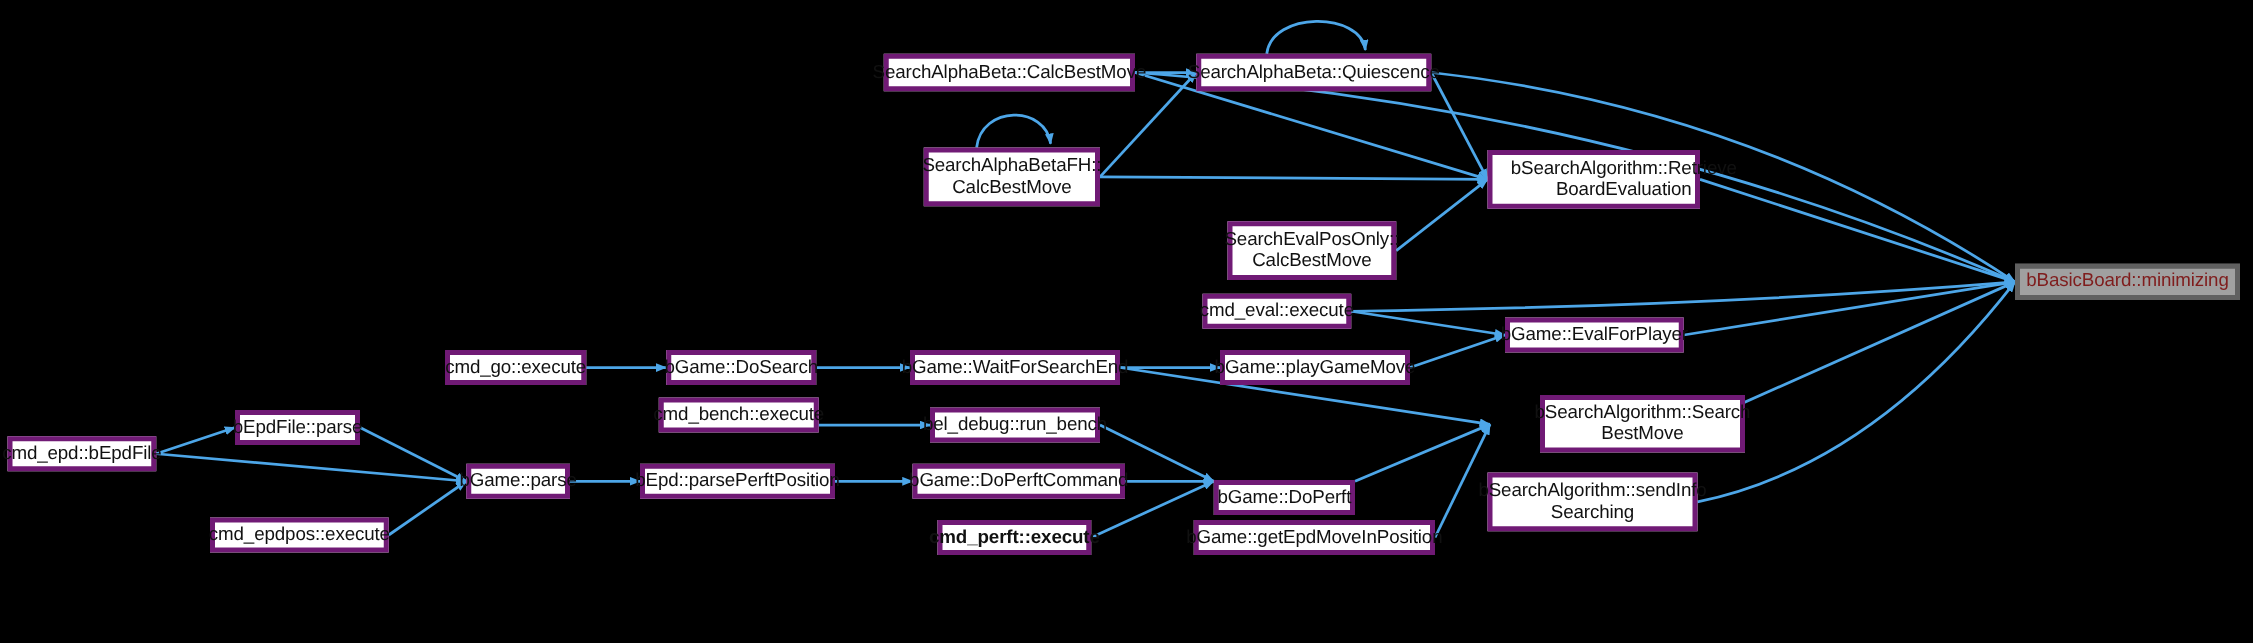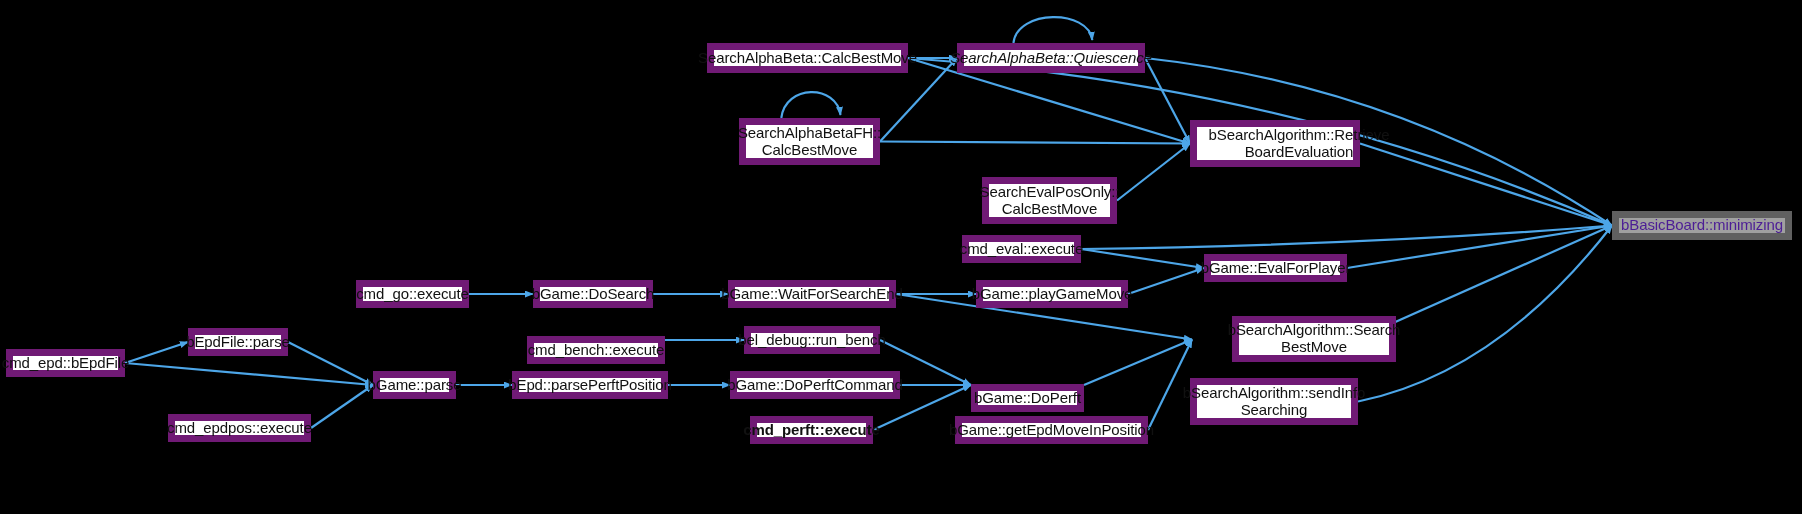--- a/index.html
+++ b/index.html
@@ -19,36 +19,36 @@
     position: absolute;
     left: 0;
     top: 0;
     width: 1802px;
     height: 514px;
   }
   .node {
     position: absolute;
     box-sizing: border-box;
     background: #ffffff;
-    border: 7px solid #701a75;
+    border: 4px solid #701a75;
     color: #111111;
     font-size: 15px;
     line-height: 1.12;
     display: flex;
     align-items: center;
     justify-content: center;
     text-align: center;
     white-space: pre-line;
     letter-spacing: -0.1px;
     z-index: 5;
   }
   .node.highlight {
     background: #a0a0a0;
     border-color: #606060;
-    color: #4c1d95;
+    color: #7f1d1d;
   }
 </style>
 </head>
 <body>
 
 <div id="graph-root">
   <svg id="edges-layer" viewBox="0 0 1802 514" xmlns="http://www.w3.org/2000/svg">
     <defs>
       <marker id="arrowhead" markerWidth="9" markerHeight="7" refX="8.2" refY="3.5" orient="auto" markerUnits="userSpaceOnUse">
         <polygon points="0,0 9,3.5 0,7" fill="#4da6e8"></polygon>
@@ -85,37 +85,37 @@
         <path d="M 456 385 L 512 385" fill="none" stroke="#4da6e8" stroke-width="2.2" marker-end="url(#arrowhead)"></path>
         <path d="M 668 385 L 730 385" fill="none" stroke="#4da6e8" stroke-width="2.2" marker-end="url(#arrowhead)"></path>
         <path d="M 900 385 L 971 385" fill="none" stroke="#4da6e8" stroke-width="2.2" marker-end="url(#arrowhead)"></path>
         <path d="M 873 430 L 971 385" fill="none" stroke="#4da6e8" stroke-width="2.2" marker-end="url(#arrowhead)"></path>
         <path d="M 1084 385 L 1192 339.5" fill="none" stroke="#4da6e8" stroke-width="2.2" marker-end="url(#arrowhead)"></path>
         <path d="M 1148 430 L 1192 339.5" fill="none" stroke="#4da6e8" stroke-width="2.2" marker-end="url(#arrowhead)"></path>
       </g>
   </svg>
   <div id="nodes-layer">
       <div class="node" style="left: 707px; top: 43px; width: 201px; height: 30px;">SearchAlphaBeta::CalcBestMove</div>
-      <div class="node" style="left: 957px; top: 43px; width: 188px; height: 30px; font-style: italic;">SearchAlphaBeta::Quiescence</div>
+      <div class="node" style="left: 957px; top: 43px; width: 188px; height: 30px;">SearchAlphaBeta::Quiescence</div>
       <div class="node" style="left: 739px; top: 118px; width: 141px; height: 47px;">SearchAlphaBetaFH::
 CalcBestMove</div>
       <div class="node" style="left: 1190px; top: 120px; width: 170px; height: 47px; padding-left: 48px;">bSearchAlgorithm::Retrieve
 BoardEvaluation</div>
       <div class="node" style="left: 982px; top: 177px; width: 135px; height: 47px;">SearchEvalPosOnly::
 CalcBestMove</div>
       <div class="node highlight" style="left: 1612px; top: 211px; width: 180px; height: 29px;">bBasicBoard::minimizing</div>
       <div class="node" style="left: 962px; top: 235px; width: 119px; height: 28px;">cmd_eval::execute</div>
       <div class="node" style="left: 1204px; top: 254px; width: 143px; height: 28px;">bGame::EvalForPlayer</div>
       <div class="node" style="left: 356px; top: 280px; width: 113px; height: 28px;">cmd_go::execute</div>
       <div class="node" style="left: 533px; top: 280px; width: 120px; height: 28px;">bGame::DoSearch</div>
       <div class="node" style="left: 728px; top: 280px; width: 168px; height: 28px;">bGame::WaitForSearchEnd</div>
       <div class="node" style="left: 976px; top: 280px; width: 152px; height: 28px;">bGame::playGameMove</div>
       <div class="node" style="left: 1232px; top: 316px; width: 164px; height: 46px;">bSearchAlgorithm::Search
 BestMove</div>
-      <div class="node" style="left: 527px; top: 336px; width: 138px; height: 28px;">cmd_bench::execute</div>
+      <div class="node" style="left: 527px; top: 318px; width: 128px; height: 28px;">cmd_bench::execute</div>
       <div class="node" style="left: 744px; top: 326px; width: 136px; height: 28px;">bel_debug::run_bench</div>
       <div class="node" style="left: 188px; top: 328px; width: 100px; height: 28px;">bEpdFile::parse</div>
       <div class="node" style="left: 6px; top: 349px; width: 119px; height: 28px;">cmd_epd::bEpdFile</div>
       <div class="node" style="left: 373px; top: 371px; width: 83px; height: 28px;">bGame::parse</div>
       <div class="node" style="left: 512px; top: 371px; width: 156px; height: 28px;">bEpd::parsePerftPosition</div>
       <div class="node" style="left: 730px; top: 371px; width: 170px; height: 28px;">bGame::DoPerftCommand</div>
       <div class="node" style="left: 971px; top: 371px; width: 113px; height: 28px; margin-top: 13px;">bGame::DoPerft</div>
       <div class="node" style="left: 1190px; top: 378px; width: 168px; height: 47px;">bSearchAlgorithm::sendInfo
 Searching</div>
       <div class="node" style="left: 168px; top: 414px; width: 143px; height: 28px;">cmd_epdpos::execute</div>

